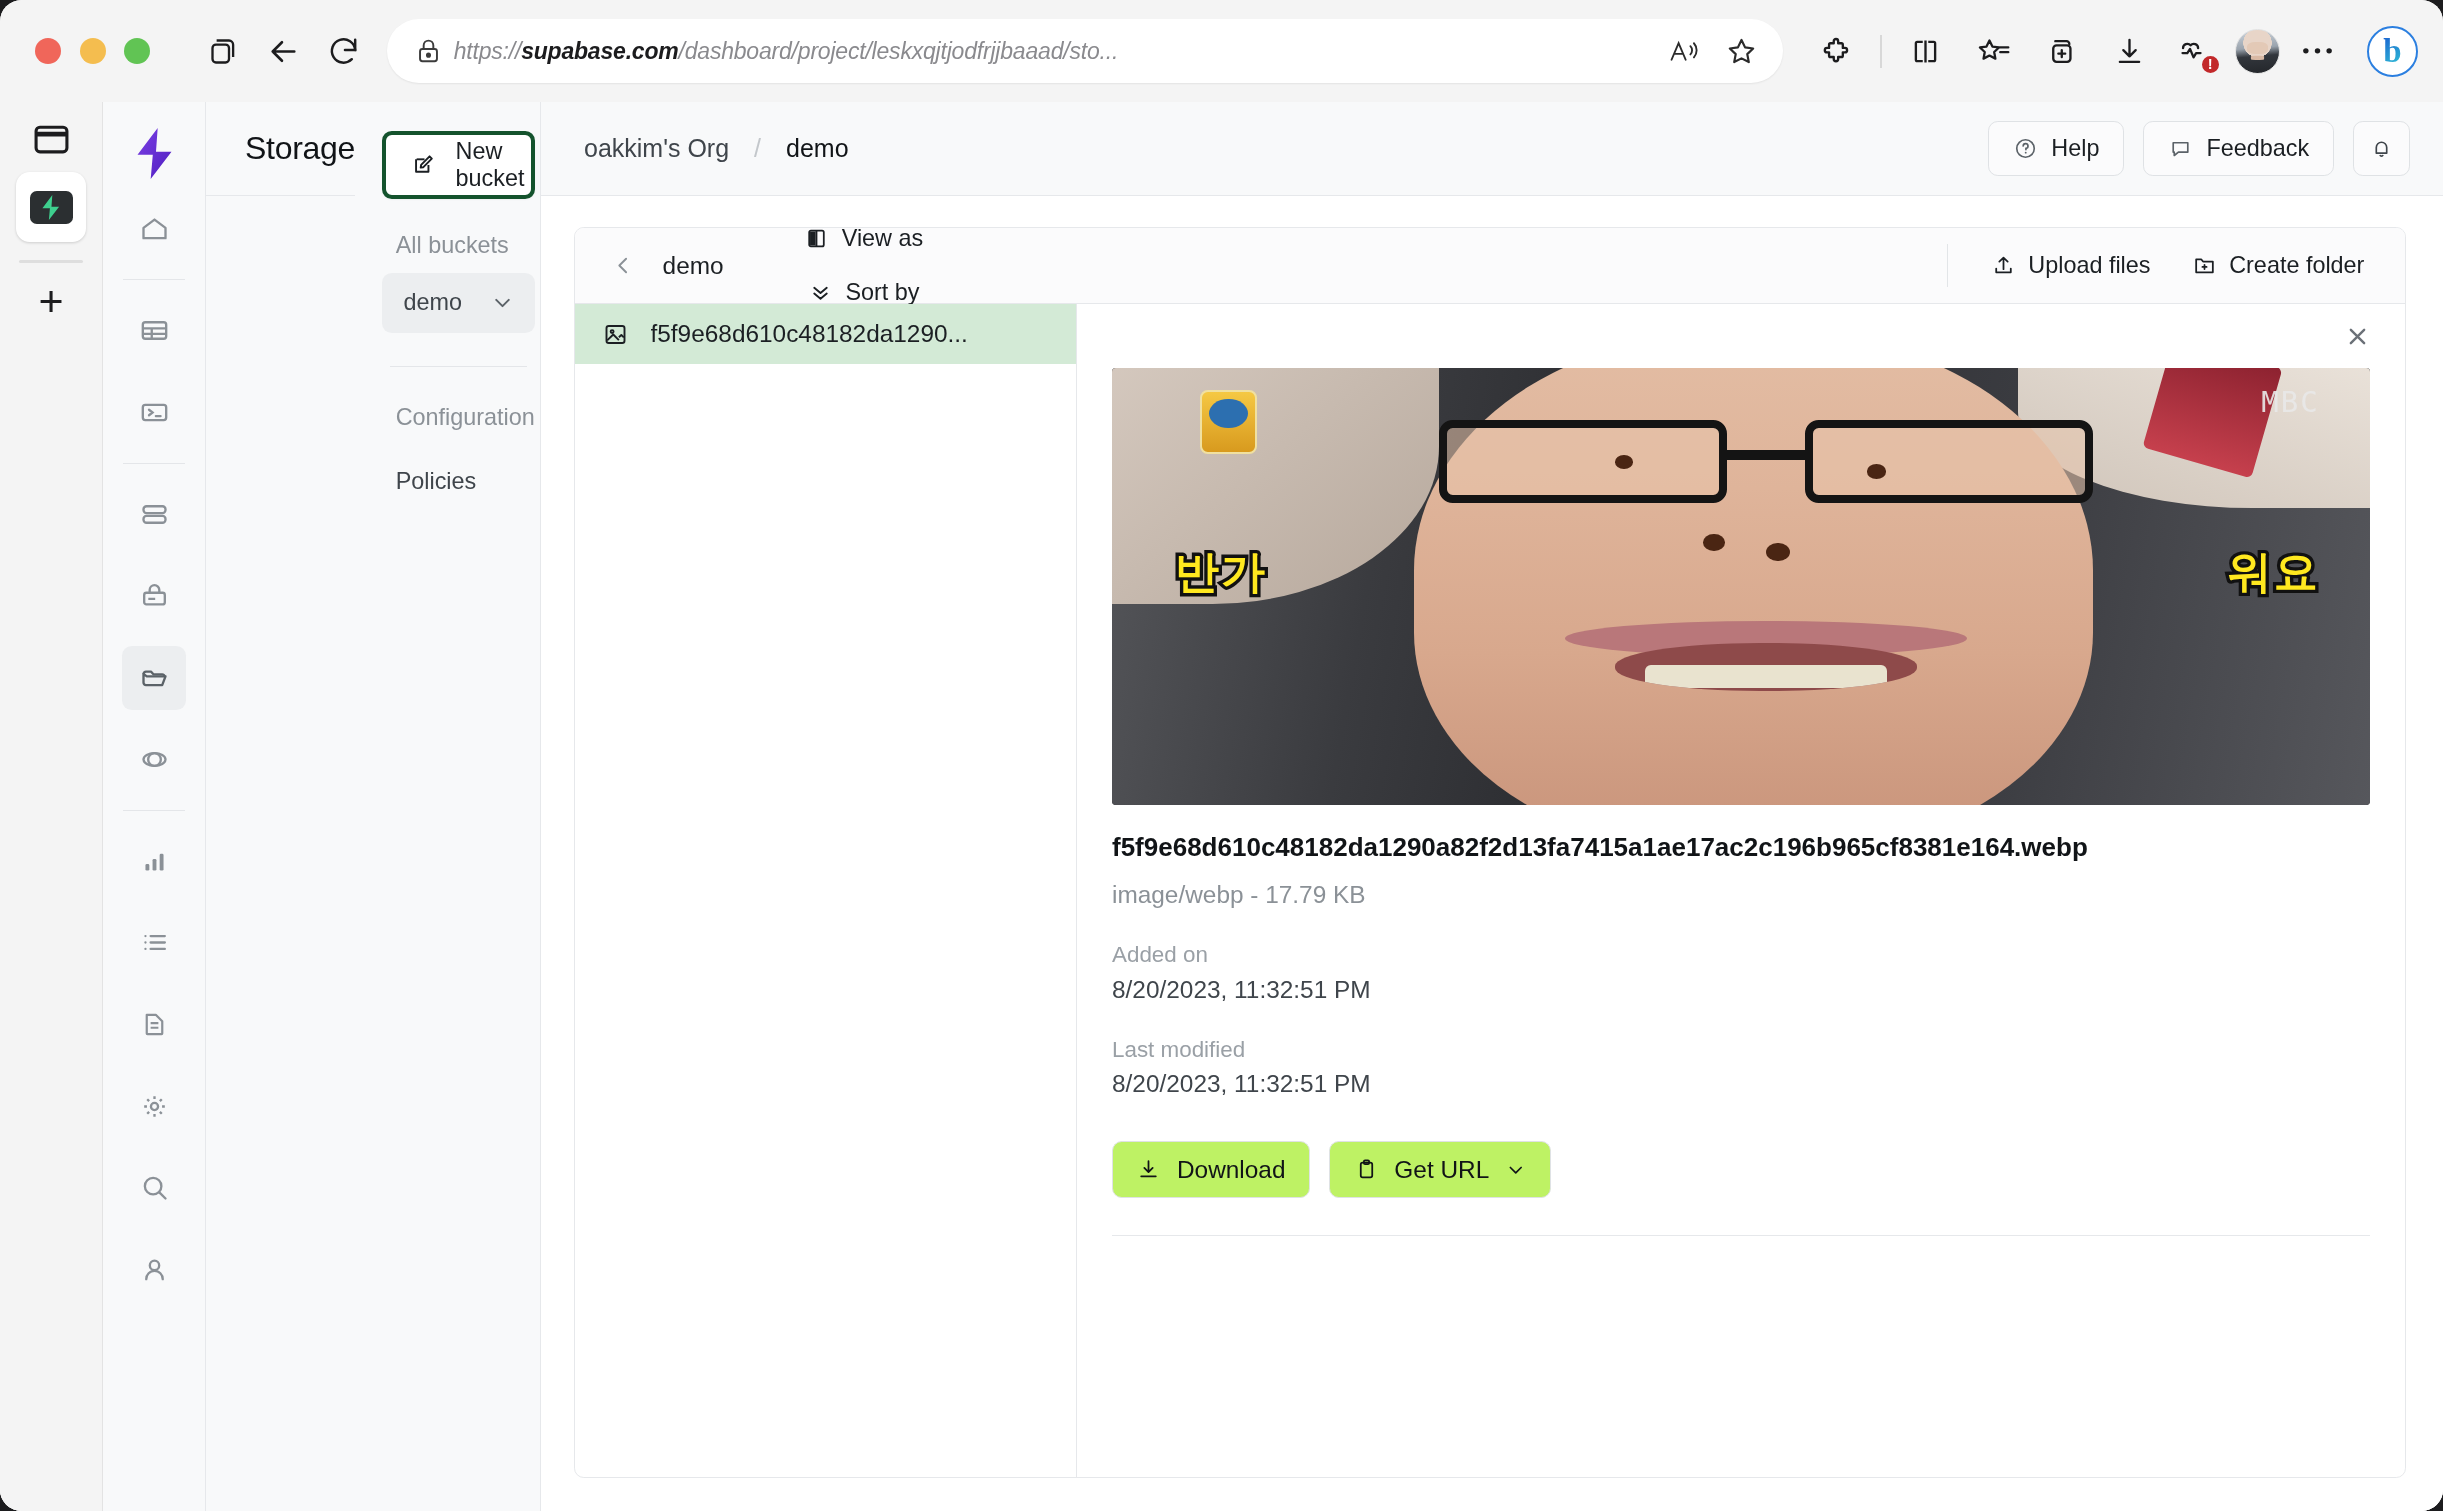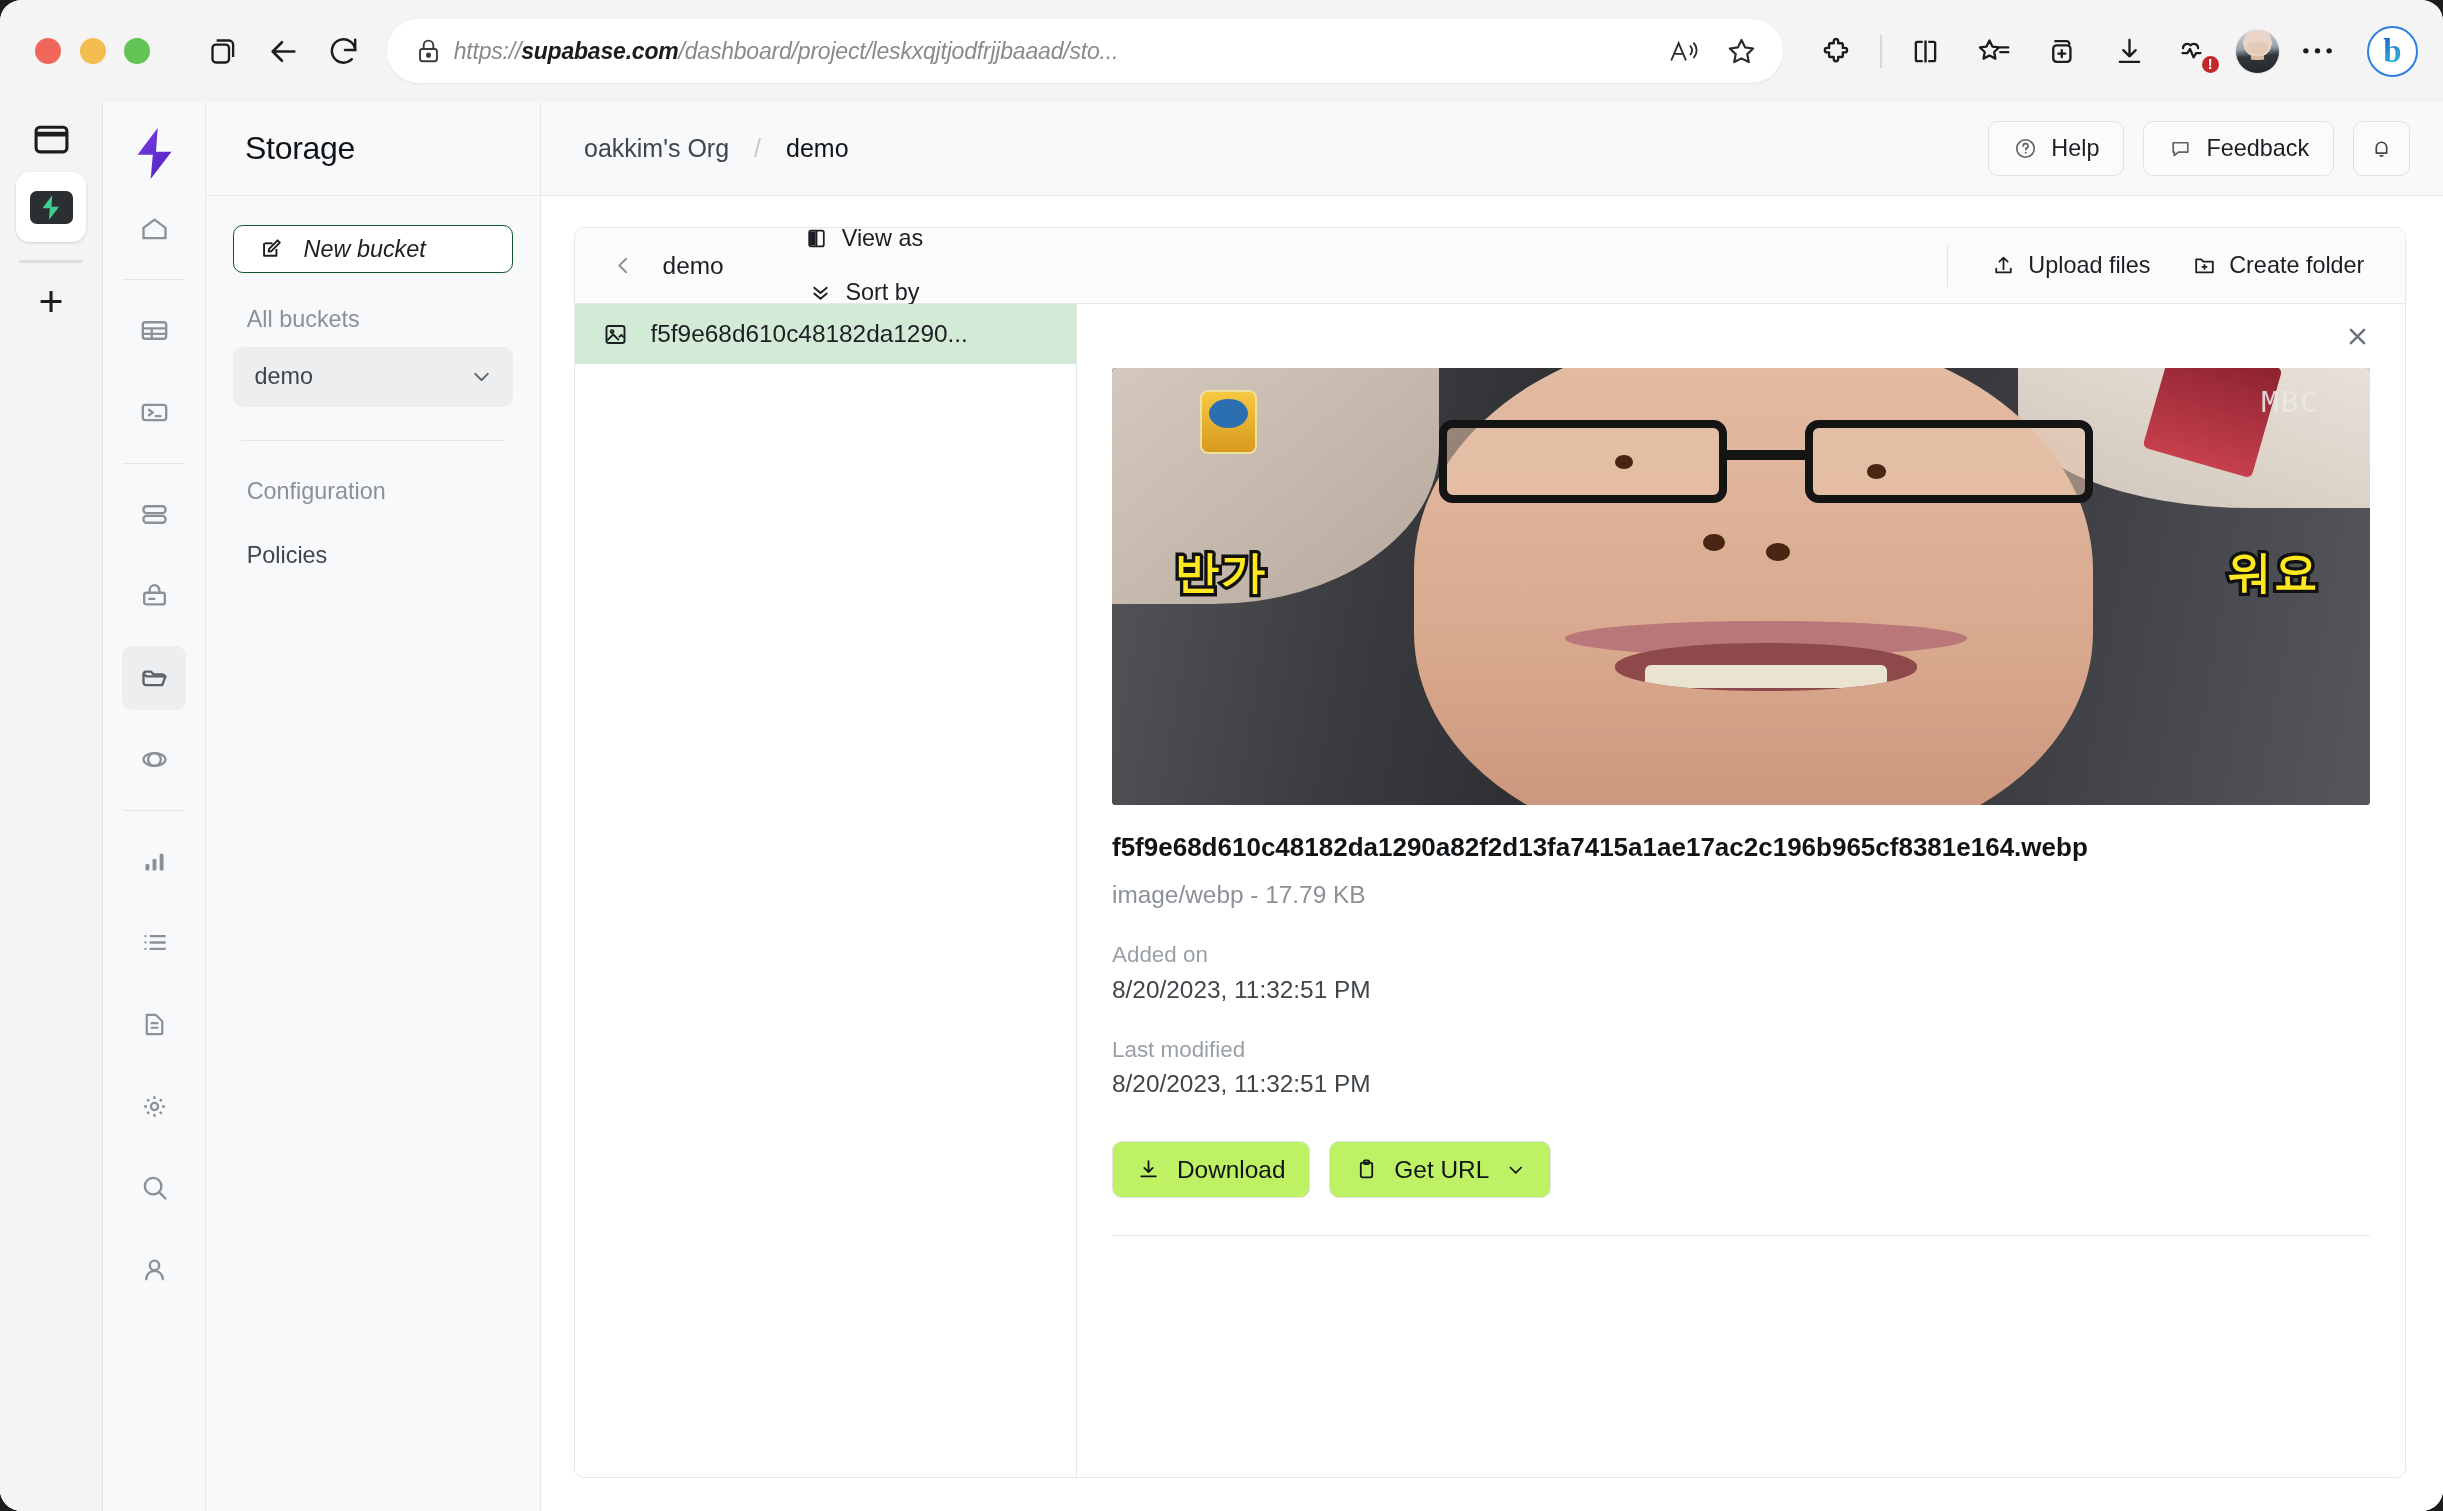--- a/index.html
+++ b/index.html
@@ -132,38 +132,37 @@
   }
   .rail-item.active { background: #eceef0; color: #5b6268; }
   .rail-sep { width: 62px; height: 1px; background: #e4e6e9; margin: 9.8px 0; }
   .rail-spacer { flex: 1 1 auto; }
 
   
   .storage-panel {
     width: 335px; flex: 0 0 335px;
     background: #f8f9fa;
     border-right: 1px solid #e6e8eb;
-    display: flex; flex-direction: column;
+    display: flex; flex-direction: row;
   }
   .storage-head {
     height: 94px; flex: 0 0 94px;
     display: flex; align-items: center;
     padding-left: 39px;
     border-bottom: 1px solid #e6e8eb;
   }
   .storage-title { font-size: 32px; color: #111417; letter-spacing: -0.3px; }
   .storage-body { padding: 29px 27px 0 27px; }
   .new-bucket-btn {
-    width: 100%; height: 48px;
-    background: #fff; border: 1px solid #14532d; border-radius: 9.8px;
+    width: 100%; height: 68px;
+    background: #fff; border: 4px solid #14532d; border-radius: 9.8px;
     display: flex; align-items: center; gap: 17.6px;
     padding-left: 25px;
     font-size: 23.4px; color: #1b1f23;
     box-shadow: 0 1px 2px rgba(0,0,0,.04);
-    font-style: italic;
   }
   .section-label { font-size: 23.4px; color: #8b9197; margin: 33px 0 13.7px 13.7px; }
   .bucket-row {
     height: 60px; border-radius: 9.8px; background: #eceef0;
     display: flex; align-items: center; justify-content: space-between;
     padding: 0 19.5px 0 21.5px; font-size: 23.4px; color: #3f454b;
   }
   .panel-divider { height: 1px; background: #e4e6e9; margin: 33px 7.8px 0 7.8px; }
   .panel-link { font-size: 23.4px; color: #8b9197; padding: 0 0 0 13.7px; margin-top: 37px; }
   .panel-link.dark { color: #3f454b; }

